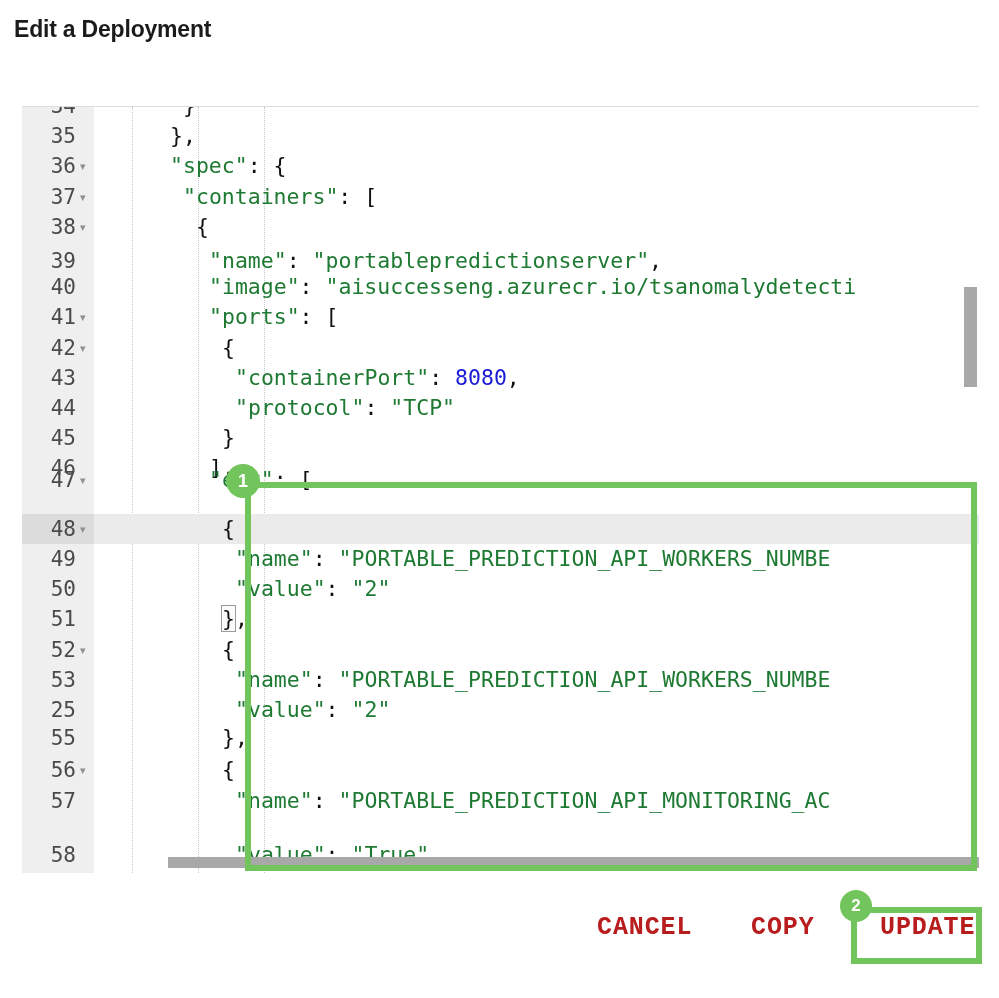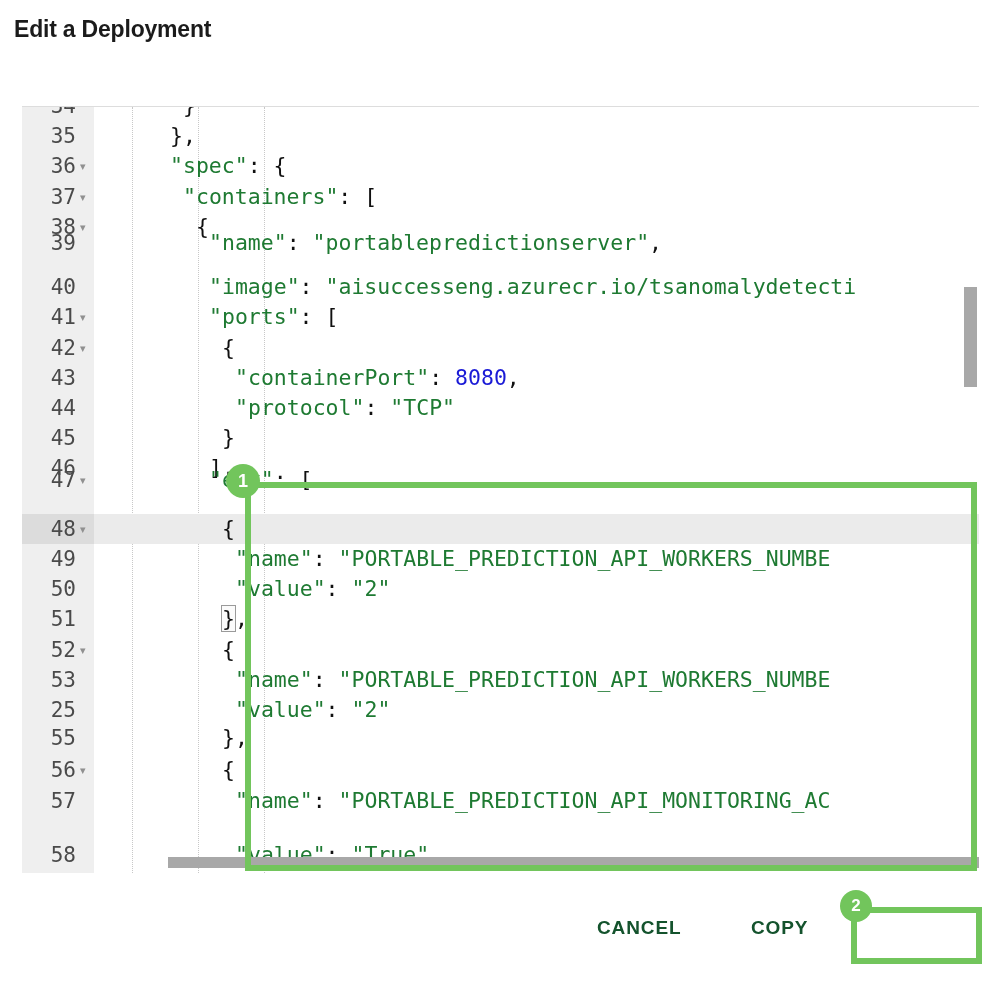--- a/index.html
+++ b/index.html
@@ -178,25 +178,25 @@
     left: 0;
     top: 905px;
     width: 999px;
     height: 64px;
   }
   .txt-btn {
     position: absolute;
     top: 0;
     height: 46px;
     line-height: 46px;
-    color: #14532d;
-    font-size: 19px;
+    color: #b91c1c;
+    font-size: 25px;
     font-weight: bold;
     letter-spacing: 0.9px;
-    font-family: Liberation Sans, sans-serif;
+    font-family: Liberation Mono, monospace;
     background: transparent;
     border: none;
     padding: 0 14px;
     cursor: pointer;
   }
   #btn-cancel { left: 583px; }
   #btn-copy   { left: 737px; }
   #btn-update { left: 866px; }
 
   #anno-box-2 {
@@ -256,21 +256,21 @@
       <div class="row" style="top: 74.6px;">
         <div class="ln">37</div>
         <div class="fold">▾</div>
         <div class="code" style="left: 161px;"><span class="s-str">"containers"</span><span class="s-punc">: [</span></div>
       </div>
       <div class="row" style="top: 104.8px;">
         <div class="ln">38</div>
         <div class="fold">▾</div>
         <div class="code" style="left: 174px;"><span class="s-punc">{</span></div>
       </div>
-      <div class="row" style="top: 121px;">
+      <div class="row" style="top: 139px;">
         <div class="ln">39</div>
         <div class="code" style="left: 187px;"><span class="s-str">"name"</span><span class="s-punc">: </span><span class="s-str">"portablepredictionserver"</span><span class="s-punc">,</span></div>
       </div>
       <div class="row" style="top: 165.2px;">
         <div class="ln">40</div>
         <div class="code" style="left: 187px;"><span class="s-str">"image"</span><span class="s-punc">: </span><span class="s-str">"aisuccesseng.azurecr.io/tsanomalydetecti</span></div>
       </div>
       <div class="row" style="top: 195.4px;">
         <div class="ln">41</div>
         <div class="fold">▾</div>
@@ -358,15 +358,16 @@
   </div>
   <div id="vscroll"></div>
 </div>
 
 <div id="anno-box-1"></div>
 <div id="anno-badge-1">1</div>
 
 <div id="footer">
   <button class="txt-btn" id="btn-cancel">CANCEL</button>
   <button class="txt-btn" id="btn-copy">COPY</button>
+  <button class="txt-btn" id="btn-update">UPDATE</button>
 </div>
 <div id="anno-box-2"></div>
 <div id="anno-badge-2">2</div>
 
 </body></html>

